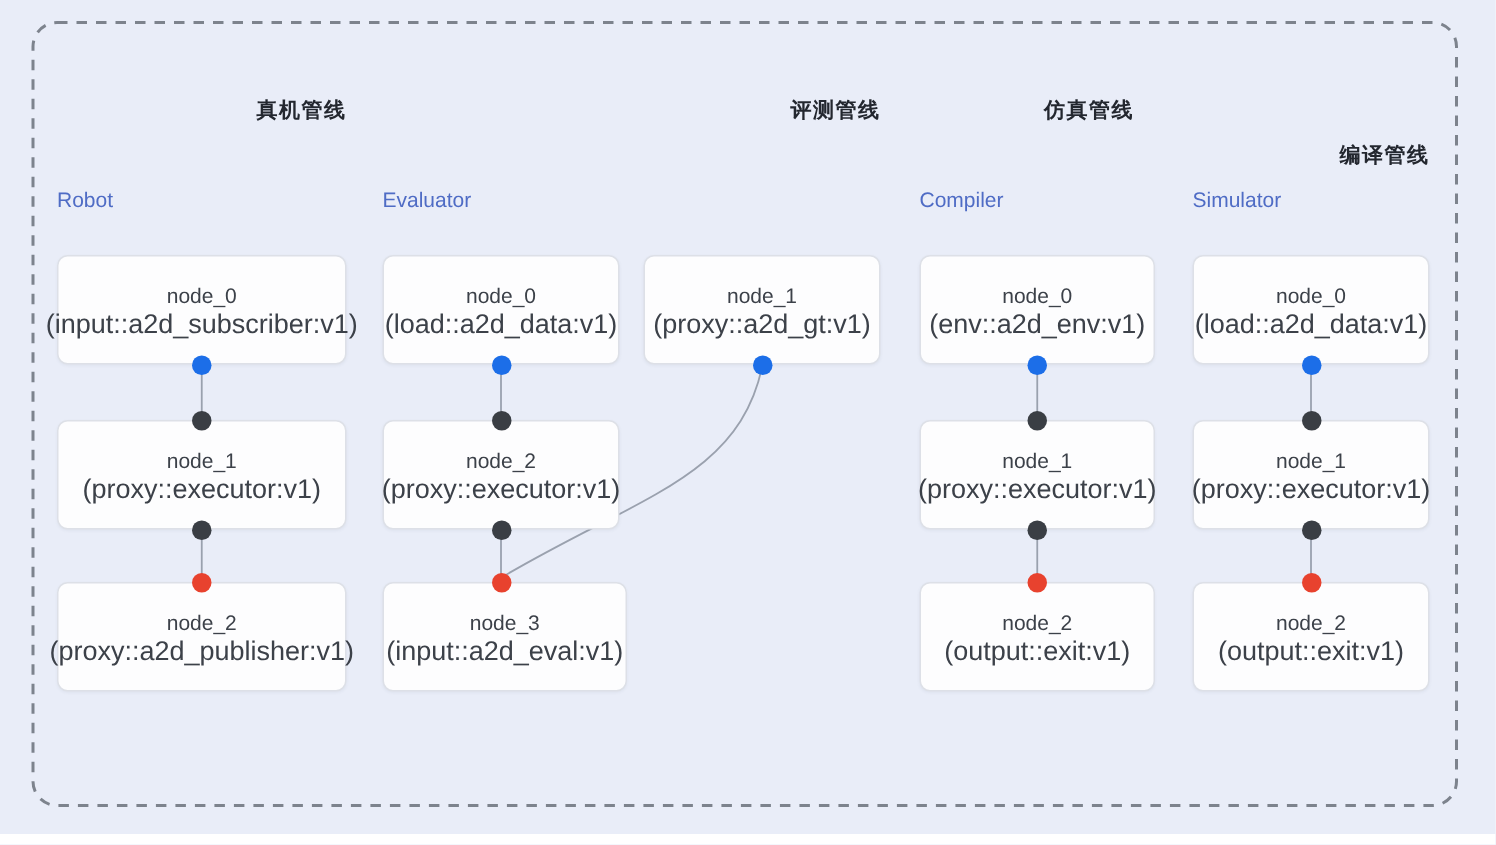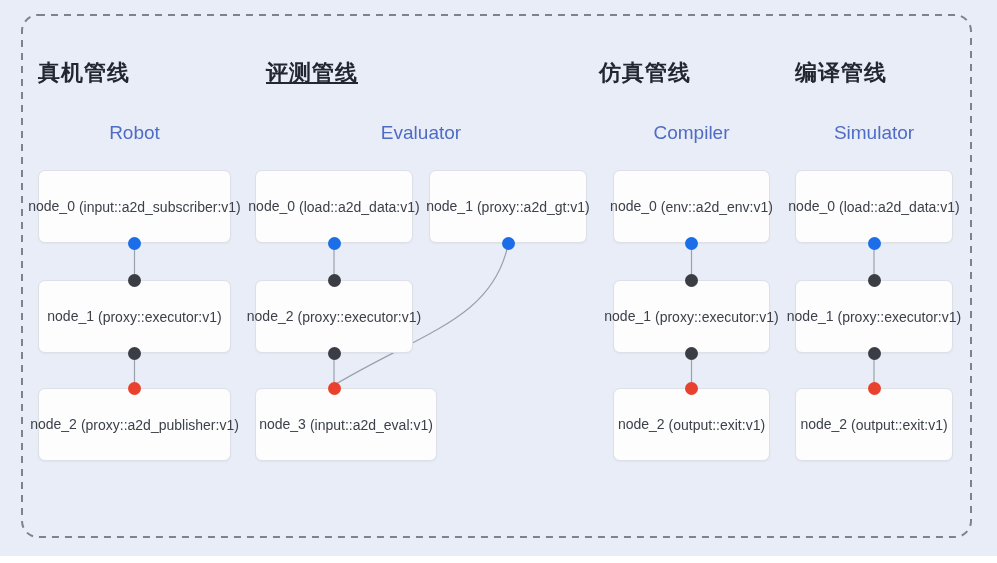--- a/index.html
+++ b/index.html
@@ -6,38 +6,38 @@
   body{
     width:997px;height:563px;position:relative;overflow:hidden;
     background:#ffffff;
     font-family:"Liberation Sans","DejaVu Sans",sans-serif;
   }
   .panel{position:absolute;left:0;top:0;width:997px;height:556px;background:var(--bg,#e9edf8);}
   svg.layer{position:absolute;left:0;top:0;z-index:1;}
   svg.layer .edge{stroke:var(--line,#9aa1ae);stroke-width:1.2;fill:none;}
   svg.layer .dash-rect{stroke:var(--dash,#7d838d);stroke-width:2;fill:none;}
   .hd-cn{
-    position:absolute;z-index:2;text-align:left;
-    font-size:22px;font-weight:bold;color:var(--cn,#23272f);
+    position:absolute;z-index:2;text-align:right;
+    font-size:14px;font-weight:bold;color:var(--cn,#23272f);
     letter-spacing:1px;line-height:20px;top:63px;
   }
   .hd-en{
-    position:absolute;z-index:2;text-align:center;
-    font-size:19px;color:var(--en,#4f6cc5);line-height:20px;top:123px;
+    position:absolute;z-index:2;
+    font-size:14px;color:var(--en,#4f6cc5);line-height:20px;top:123px;
   }
   .node{
     position:absolute;z-index:2;height:73px;box-sizing:border-box;
     background:var(--box-bg,#fdfdfe);
     border:1px solid var(--box-border,#dde0e7);
     border-radius:7px;
     box-shadow:0 1px 2px rgba(70,80,95,.06);
-    display:flex;align-items:center;justify-content:center;gap:4px;
+    display:flex;flex-direction:column;align-items:center;justify-content:center;gap:4px;
   }
   .nname{font-size:14px;color:var(--text,#3c4149);line-height:15px;}
-  .nimpl{font-size:14px;color:var(--text,#3c4149);line-height:14px;}
+  .nimpl{font-size:18px;color:var(--text,#3c4149);line-height:14px;}
   .dot{position:absolute;z-index:3;width:13px;height:13px;border-radius:50%;}
   .dot.blue{background:var(--blue,#1c6ee8);}
   .dot.dark{background:var(--dark,#3a3e44);}
   .dot.red{background:var(--red,#e8422e);}
 </style>
 </head>
 <body>
 
 <div class="panel"></div>
 
@@ -54,25 +54,25 @@
 
   <line class="edge" x1="691.5" y1="243" x2="691.5" y2="280"></line>
   <line class="edge" x1="691.5" y1="353" x2="691.5" y2="388"></line>
 
   <line class="edge" x1="874" y1="243" x2="874" y2="280"></line>
   <line class="edge" x1="874" y1="353" x2="874" y2="388"></line>
 </svg>
 
 <div class="hd-cn" style="left:38px;width:193px;">真机管线</div>
 <div class="hd-en" style="left:38px;width:193px;">Robot</div>
-<div class="hd-cn" style="left:266px;width:332px;text-decoration:underline;">评测管线</div>
+<div class="hd-cn" style="left:255px;width:332px;">评测管线</div>
 <div class="hd-en" style="left:255px;width:332px;">Evaluator</div>
 <div class="hd-cn" style="left:599px;width:157px;">仿真管线</div>
 <div class="hd-en" style="left:613px;width:157px;">Compiler</div>
-<div class="hd-cn" style="left:795px;width:158px;">编译管线</div>
+<div class="hd-cn" style="left:795px;width:158px;margin-top:30px;">编译管线</div>
 <div class="hd-en" style="left:795px;width:158px;">Simulator</div>
 
 <div class="node" style="left:38px;top:170px;width:193px;">
   <div class="nname">node_0</div>
   <div class="nimpl">(input::a2d_subscriber:v1)</div>
 </div>
 <div class="node" style="left:38px;top:280px;width:193px;">
   <div class="nname">node_1</div>
   <div class="nimpl">(proxy::executor:v1)</div>
 </div>
@@ -86,21 +86,21 @@
   <div class="nimpl">(load::a2d_data:v1)</div>
 </div>
 <div class="node" style="left:429px;top:170px;width:158px;">
   <div class="nname">node_1</div>
   <div class="nimpl">(proxy::a2d_gt:v1)</div>
 </div>
 <div class="node" style="left:255px;top:280px;width:158px;">
   <div class="nname">node_2</div>
   <div class="nimpl">(proxy::executor:v1)</div>
 </div>
-<div class="node" style="left:255px;top:388px;width:182px;">
+<div class="node" style="left:255px;top:388px;width:163px;">
   <div class="nname">node_3</div>
   <div class="nimpl">(input::a2d_eval:v1)</div>
 </div>
 
 <div class="node" style="left:613px;top:170px;width:157px;">
   <div class="nname">node_0</div>
   <div class="nimpl">(env::a2d_env:v1)</div>
 </div>
 <div class="node" style="left:613px;top:280px;width:157px;">
   <div class="nname">node_1</div>

